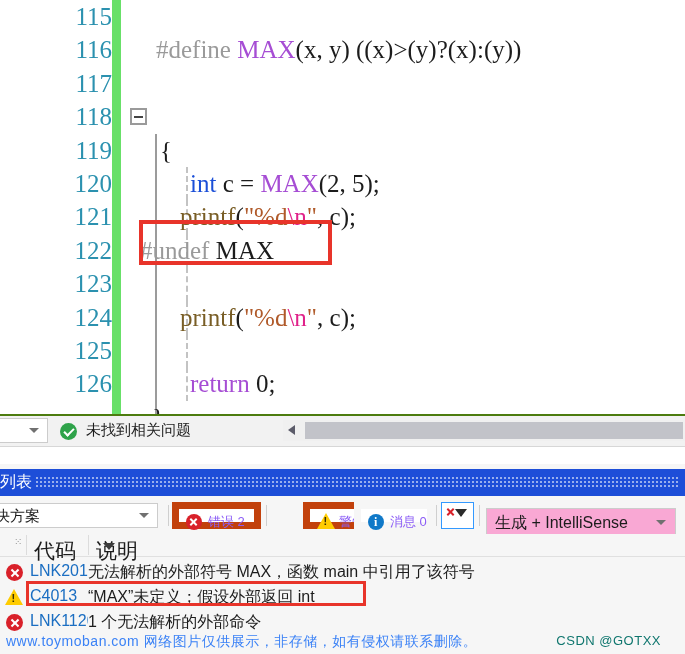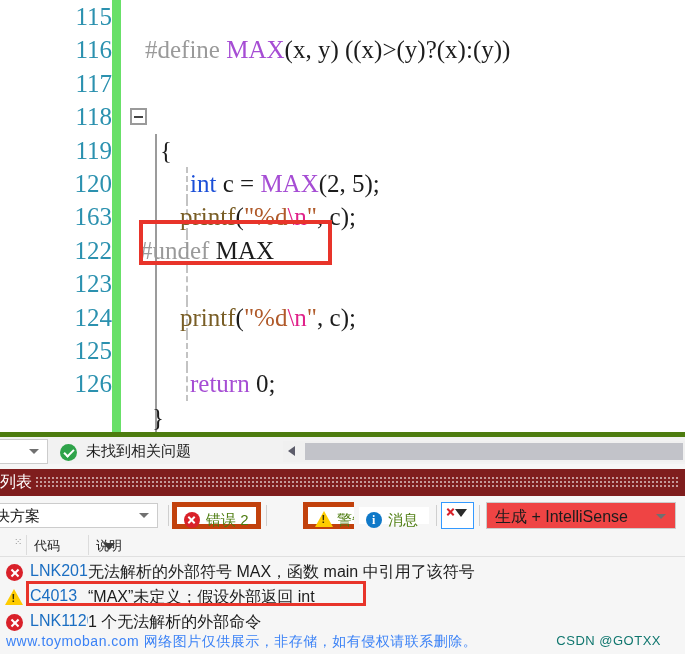--- a/index.html
+++ b/index.html
@@ -106,24 +106,24 @@
     width: 193px;
     height: 45px;
     border: 4px solid #e8342a;
     box-sizing: border-box;
     pointer-events: none;
   }
 
   
   #editor-status {
     position: absolute;
-    left: 0; top: 432px;
+    left: 0; top: 414px;
     width: 685px; height: 30px;
     background: #f2f2f2;
-    border-top: 5px solid #4d7c0f;
+    border-top: 2px solid #4d7c0f;
     border-bottom: 1px solid #d7d7d7;
   }
   #nav-combo {
     position: absolute;
     left: -44px; top: 2px;
     width: 92px; height: 25px;
     background: #ffffff;
     border: 1px solid #cccccc;
     box-sizing: border-box;
     font-size: 14px;
@@ -185,21 +185,21 @@
   #errorlist {
     position: absolute;
     left: 0; top: 464px;
     width: 685px; height: 190px;
     background: #f6f6f6;
   }
   #el-title {
     position: absolute;
     left: 0; top: 5px;
     width: 685px; height: 27px;
-    background: #7f1d1d;
+    background: #1d4ed8;
   }
   #el-title-text {
     position: absolute;
     left: 0; top: 3px;
     font-size: 16px;
     color: #ffffff;
   }
   #el-title-grip {
     position: absolute;
     left: 36px; top: 8px;
@@ -235,25 +235,25 @@
   .sep {
     position: absolute;
     top: 5px;
     width: 1px; height: 21px;
     background: #cfcfcf;
   }
   .filter-btn {
     position: absolute;
     top: 2px;
     height: 27px;
-    border: 5px solid #c2410c;
+    border: 7px solid #c2410c;
     background: #ffffff;
     box-sizing: border-box;
-    font-size: 15px;
-    color: #4d7c0f;
+    font-size: 13px;
+    color: #8b5cf6;
     padding-top: 3px;
   }
   .fb-label { position: absolute; top: 4px; }
   .icon-err {
     position: absolute;
     left: 7px; top: 5px;
     width: 16px; height: 16px;
     border-radius: 50%;
     background: #d9212a;
   }
@@ -332,23 +332,23 @@
     content: "";
     position: absolute;
     left: 0; top: 4px;
     width: 9px; height: 2px;
     background: #d9212a;
   }
   #funnel-btn .xmark::before { transform: rotate(45deg); }
   #funnel-btn .xmark::after  { transform: rotate(-45deg); }
   #build-combo {
     position: absolute;
-    left: 486px; top: 2px;
+    left: 486px; top: 8px;
     width: 190px; height: 27px;
-    background: #ef4444;
+    background: #f9a8d4;
     border: 1px solid #cccccc;
     box-sizing: border-box;
     font-size: 16px;
     color: #1c1c1c;
     padding: 4px 8px;
   }
   #build-combo .caret {
     position: absolute;
     right: 9px; top: 11px;
     width: 0; height: 0;
@@ -366,21 +366,21 @@
     border-bottom: 1px solid #e0e0e0;
   }
   #el-colhead .colsep {
     position: absolute;
     top: 1px; width: 1px; height: 20px;
     background: #dcdcdc;
   }
   .colhead-label {
     position: absolute;
     top: 3px;
-    font-size: 13px;
+    font-size: 21px;
     color: #1c1c1c;
   }
   #sort-caret {
     position: absolute;
     left: 103px; top: 9px;
     width: 0; height: 0;
     border-left: 6px solid transparent;
     border-right: 6px solid transparent;
     border-top: 7px solid #3c3c3c;
   }
@@ -481,21 +481,21 @@
 
 <div id="editor">
   <div id="code-rows">
       <div class="code-row">
         <span class="lineno">115</span>
         <span class="changebar"></span>
       </div>
       <div class="code-row">
         <span class="lineno">116</span>
         <span class="changebar"></span>
-        <span class="codetext" style="left: 145px; text-align: right;"><span class="tok-pp">#define </span><span class="tok-macro">MAX</span><span class="tok-plain">(x, y)  ((x)&gt;(y)?(x):(y))</span></span>
+        <span class="codetext" style="left: 156px; text-align: right;"><span class="tok-pp">#define </span><span class="tok-macro">MAX</span><span class="tok-plain">(x, y)  ((x)&gt;(y)?(x):(y))</span></span>
       </div>
       <div class="code-row">
         <span class="lineno">117</span>
         <span class="changebar"></span>
       </div>
       <div class="code-row">
         <span class="lineno">118</span>
         <span class="changebar"></span>
         <span class="collapse-box"></span>
       </div>
@@ -506,21 +506,21 @@
         <span class="codetext" style="left: 160px;"><span class="tok-plain">{</span></span>
       </div>
       <div class="code-row">
         <span class="lineno">120</span>
         <span class="changebar"></span>
         <span class="guide-solid"></span>
         <span class="guide-dash"></span>
         <span class="codetext" style="left: 190px;"><span class="tok-kw">int </span><span class="tok-plain">c</span><span class="tok-plain"> = </span><span class="tok-macro">MAX</span><span class="tok-plain">(2, 5);</span></span>
       </div>
       <div class="code-row">
-        <span class="lineno">163</span>
+        <span class="lineno">121</span>
         <span class="changebar"></span>
         <span class="guide-solid"></span>
         <span class="guide-dash"></span>
         <span class="codetext" style="left: 180px;"><span class="tok-fn">printf</span><span class="tok-plain">(</span><span class="tok-str">"%d</span><span class="tok-esc">\n</span><span class="tok-str">"</span><span class="tok-plain">, c);</span></span>
       </div>
       <div class="code-row">
         <span class="lineno">122</span>
         <span class="changebar"></span>
         <span class="guide-solid"></span>
         <span class="guide-dash"></span>

